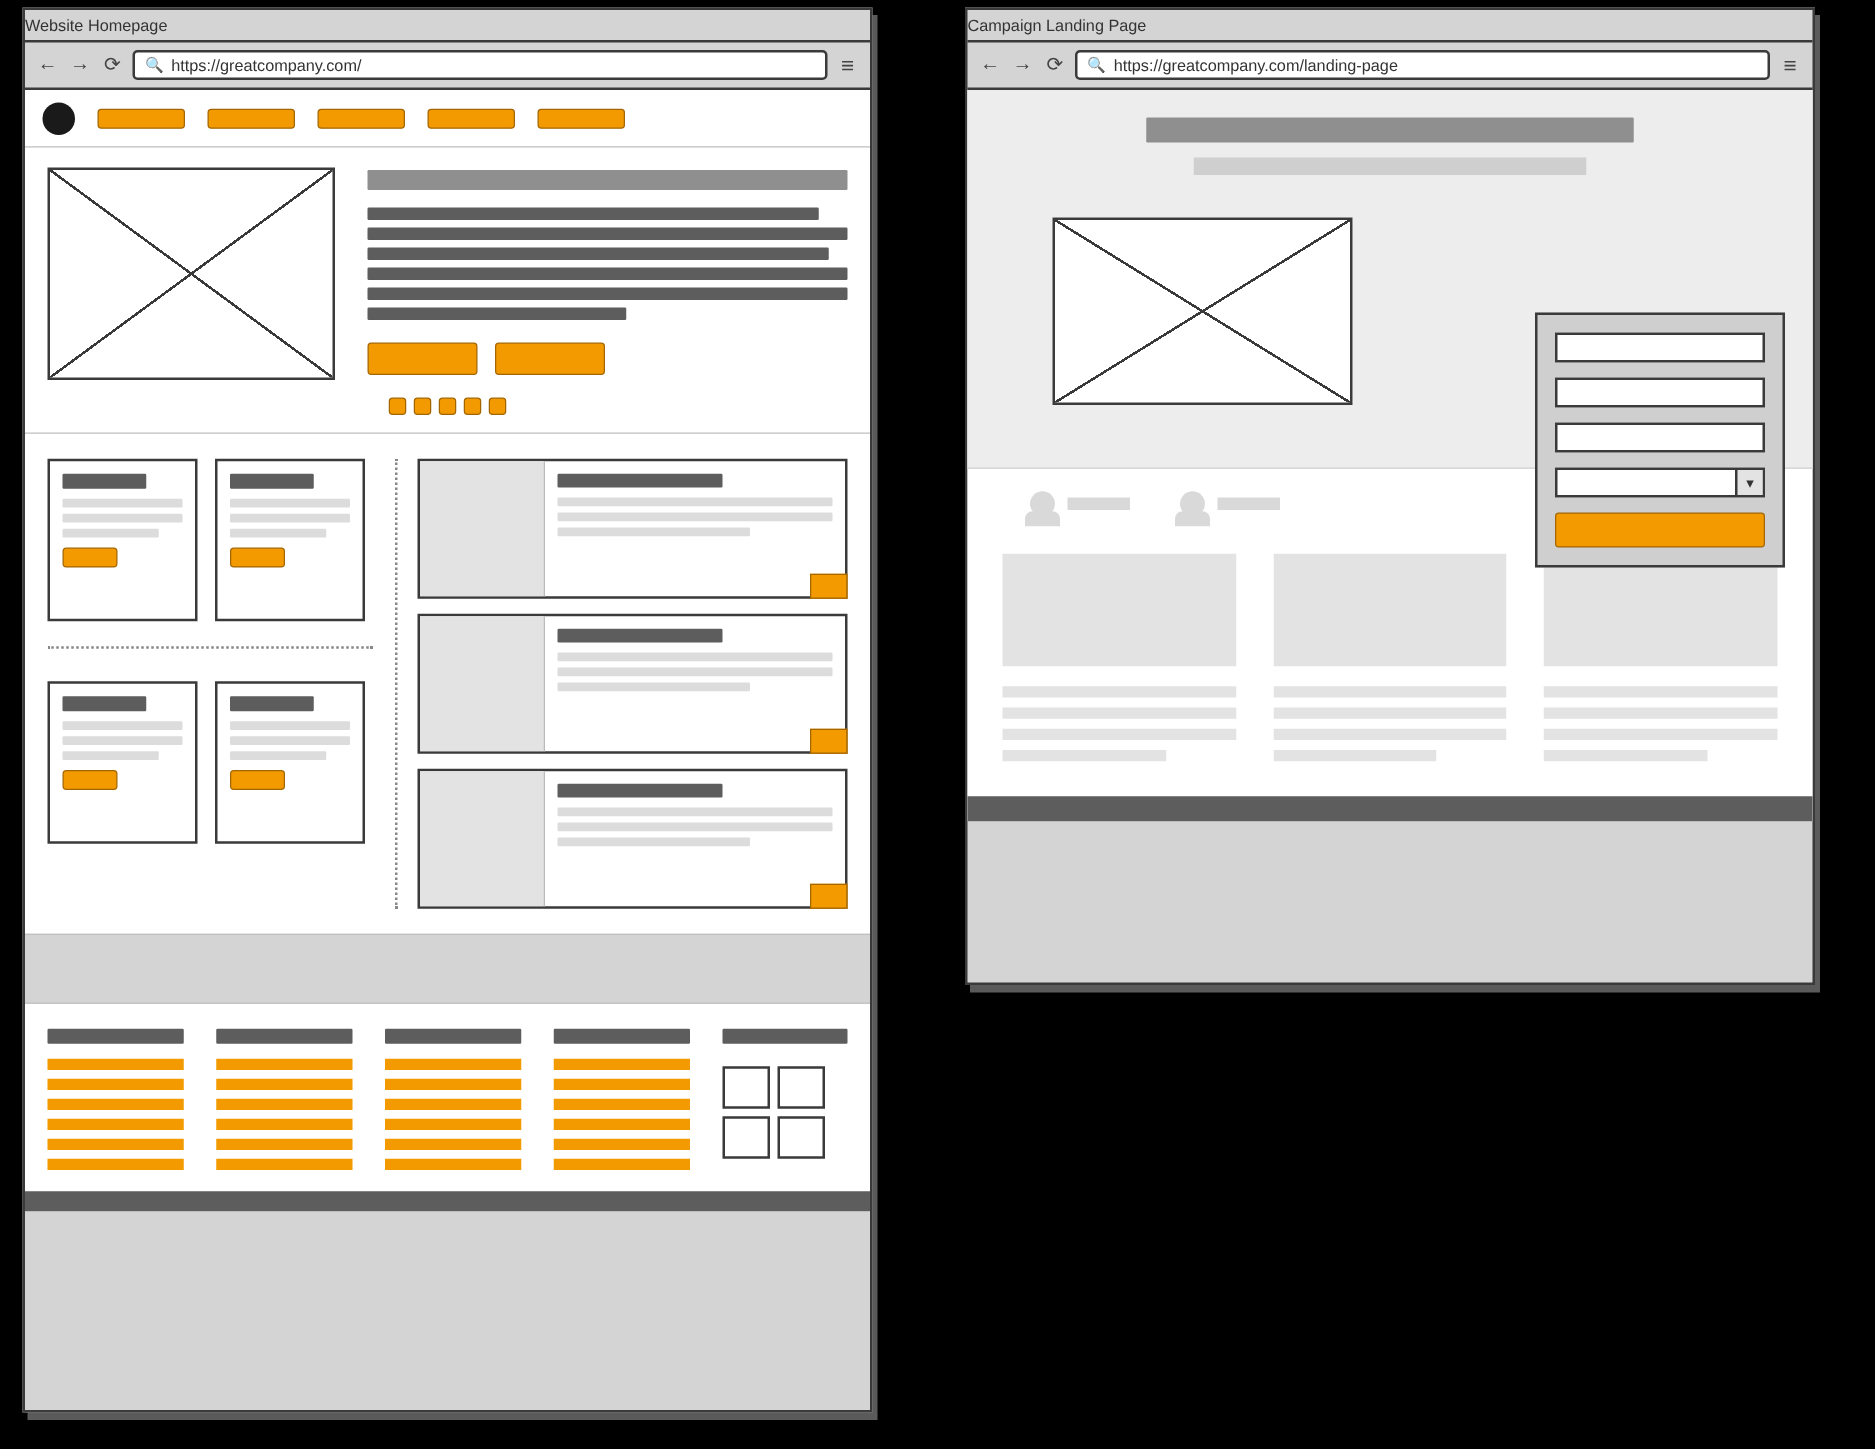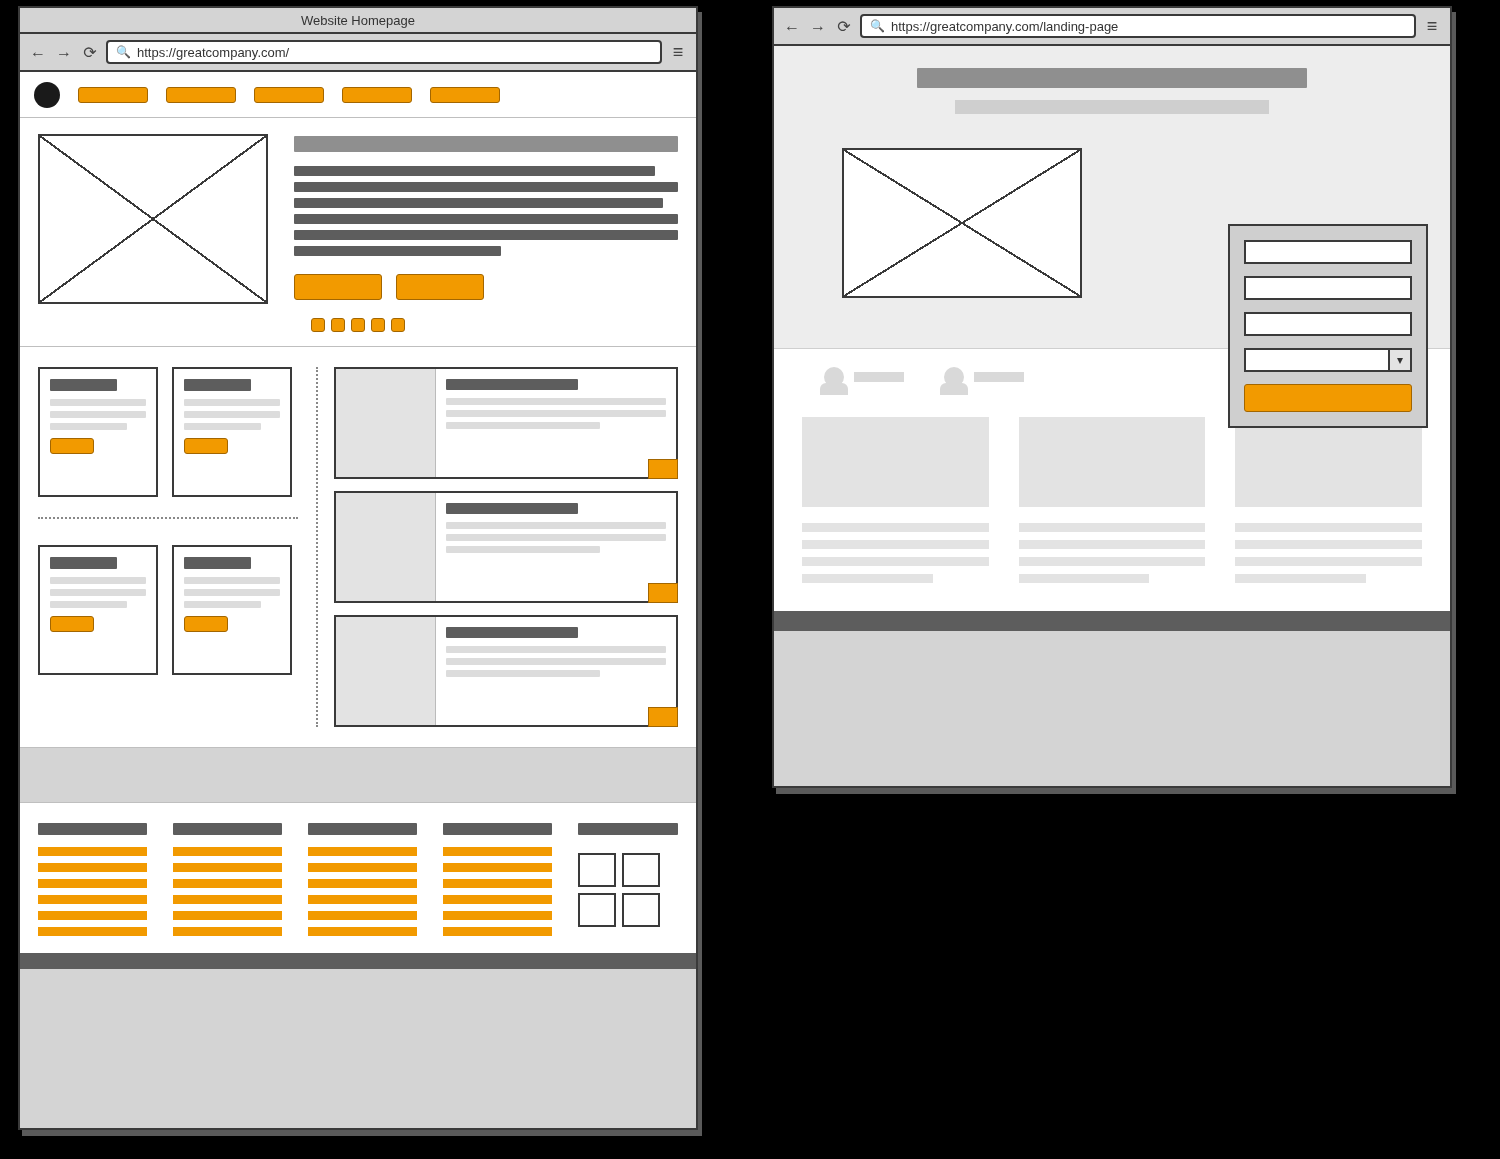--- a/index.html
+++ b/index.html
@@ -17,21 +17,20 @@
   }
   .browser {
     position: absolute;
     background: #d4d4d4;
     border: 2px solid #3a3a3a;
     box-shadow: 4px 6px 0 0 #5a5a5a;
   }
   .titlebar {
     height: 26px;
     line-height: 26px;
-    text-align: center;
     font-size: 13px;
     color: #333;
     border-bottom: 2px solid #3a3a3a;
   }
   .navbar {
     height: 38px;
     display: flex;
     align-items: center;
     gap: 6px;
     padding: 0 8px;
@@ -514,20 +513,21 @@
             <div class="hp-foot-tile"></div>
           </div>
         </div>
       </div>
 
       <div class="hp-bottom-bar"></div>
     </div>
   </div>
 
   <div class="browser" style="left:772px; top:6px; width:680px; height:782px;">
+    <div class="titlebar">Campaign Landing Page</div>
     <div class="navbar">
       <div class="nav-arrow">←</div>
       <div class="nav-arrow">→</div>
       <div class="nav-reload">⟳</div>
       <div class="url-bar">
         <span class="mag">🔍</span>
         <span class="url-text">https://greatcompany.com/landing-page</span>
       </div>
       <div class="nav-menu">≡</div>
     </div>

